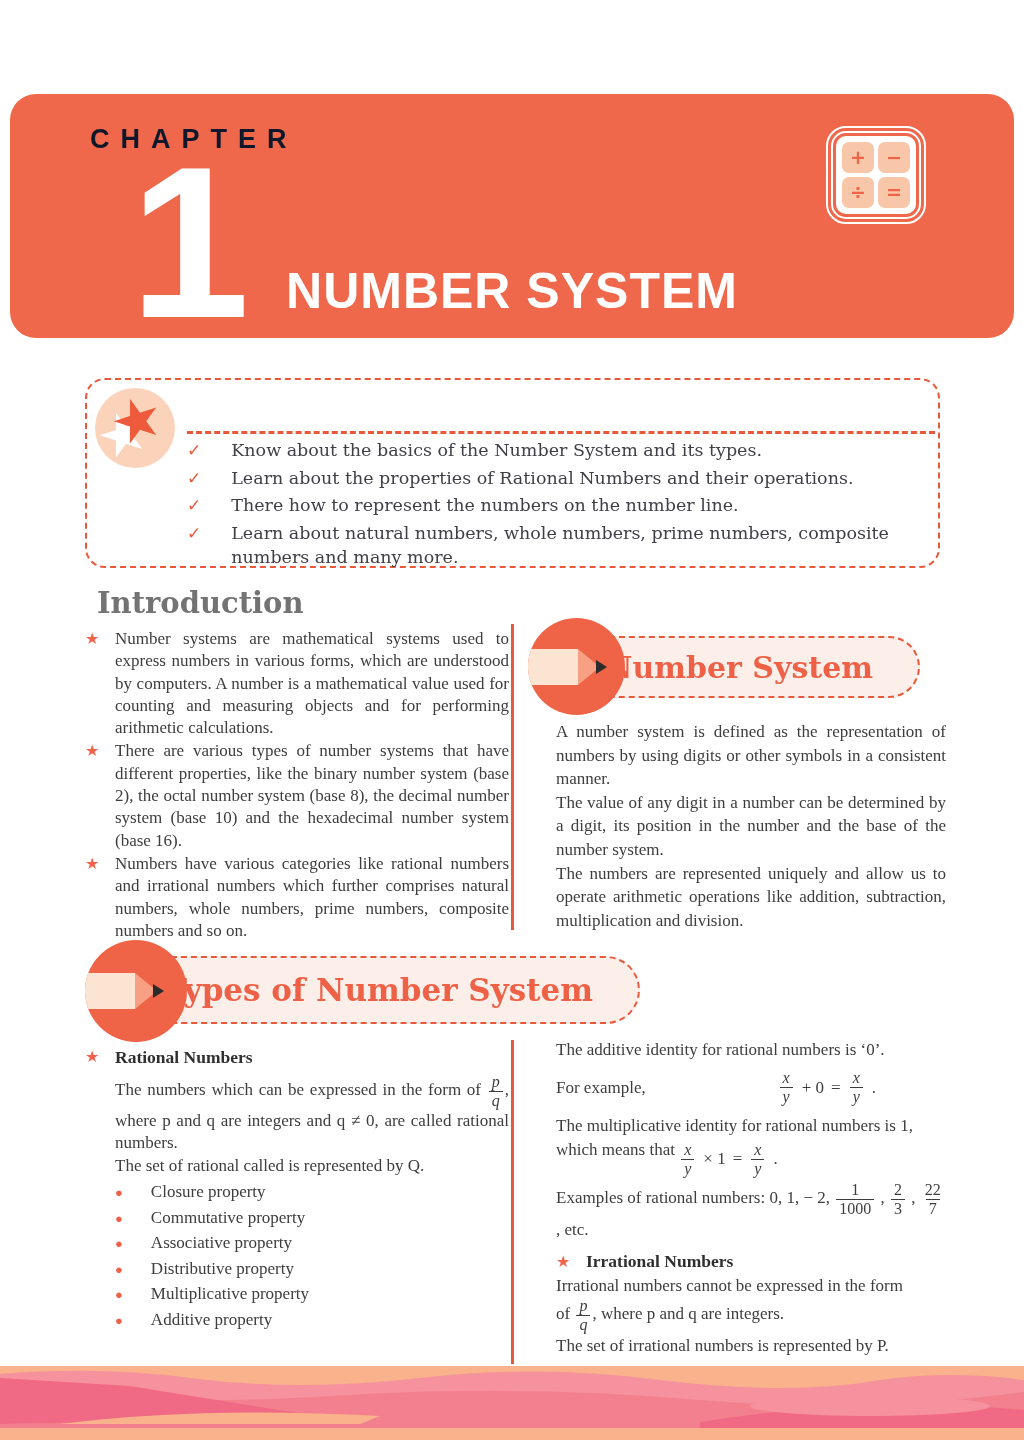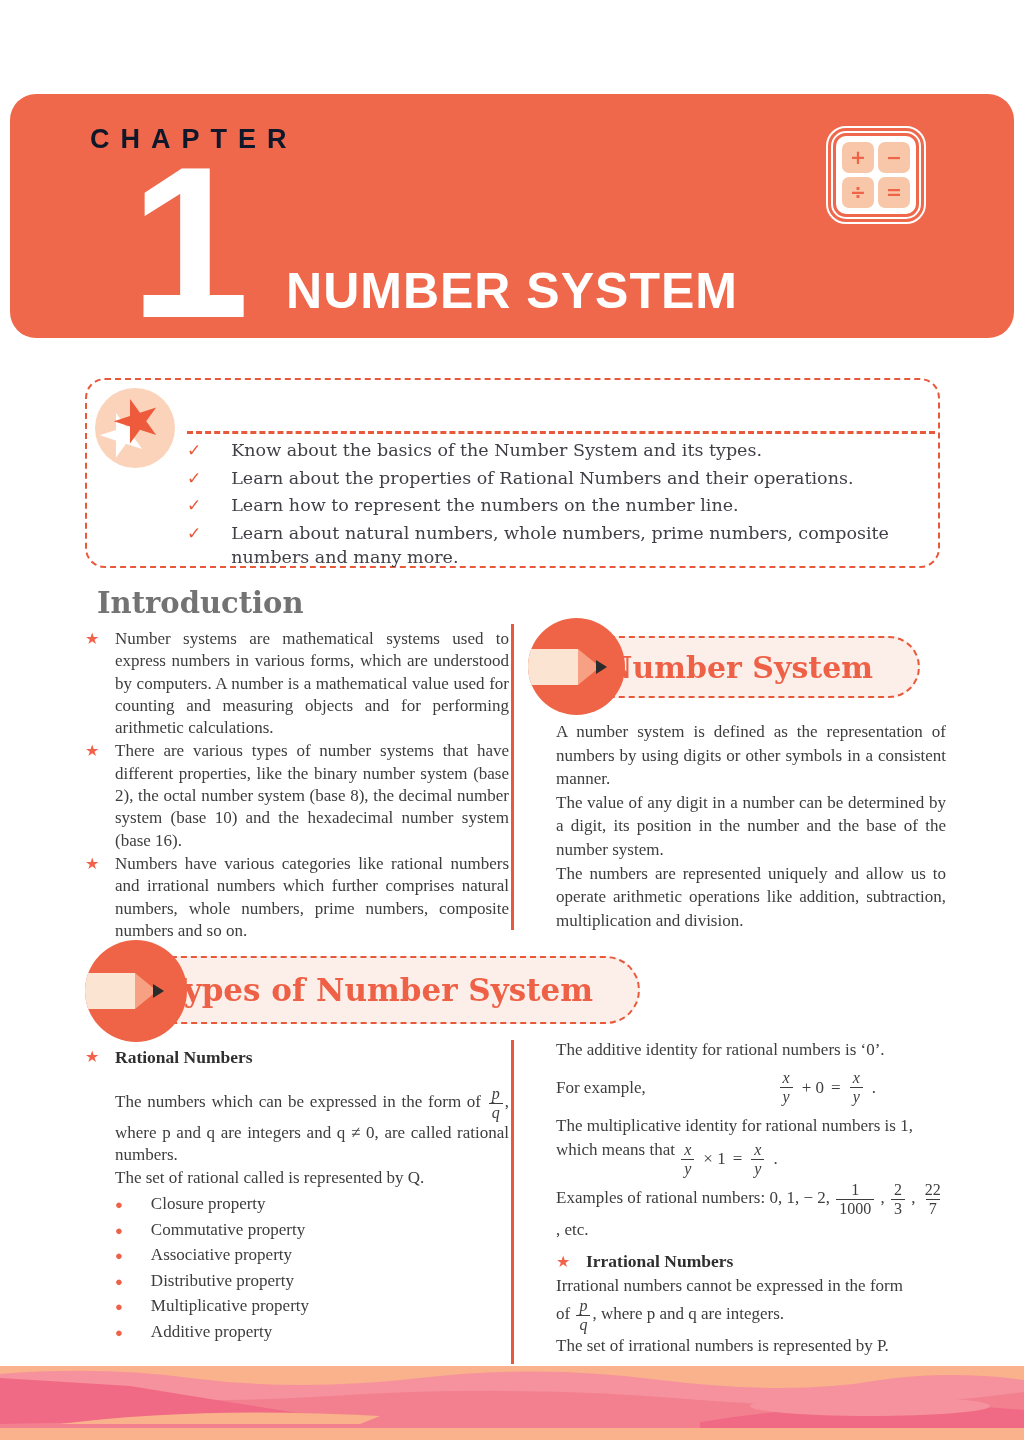--- a/index.html
+++ b/index.html
@@ -145,21 +145,21 @@
       <li>
         <span class="check">✓</span>
         <span>Know about the basics of the Number System and its types.</span>
       </li>
       <li>
         <span class="check">✓</span>
         <span>Learn about the properties of Rational Numbers and their operations.</span>
       </li>
       <li>
         <span class="check">✓</span>
-        <span>Learn how to represent the numbers on the number line.</span>
+        <span>There how to represent the numbers on the number line.</span>
       </li>
       <li>
         <span class="check">✓</span>
         <span>Learn about natural numbers, whole numbers, prime numbers, composite numbers and many more.</span>
       </li>
     </ul>
   </div>
 
   <div class="intro-title">Introduction</div>
 
@@ -210,21 +210,21 @@
         <div class="pencil-point"></div>
       </div>
     </div>
   </div>
 
   <div class="col" style="left:85px; top:1046px; width:424px;">
     <p class="star-item">
       <span class="star-bullet">★</span>
       <span class="col-head">Rational Numbers</span>
     </p>
-    <p class="plain-par" style="padding-left:30px; margin-top:16px;">
+    <p class="plain-par" style="padding-left:30px; margin-top:4px;">
       <span>The numbers which can be expressed in the form of</span>
       <span class="frac var">
           <span class="fn">p</span>
           <span class="fd">q</span>
         </span><span>, where p and q are integers and q ≠ 0, are called rational numbers.</span>
     </p>
     <p class="plain-par" style="padding-left:30px;">The set of rational called is represented by Q.</p>
     <ul class="props">
       <li>
           <span class="dot">●</span>

